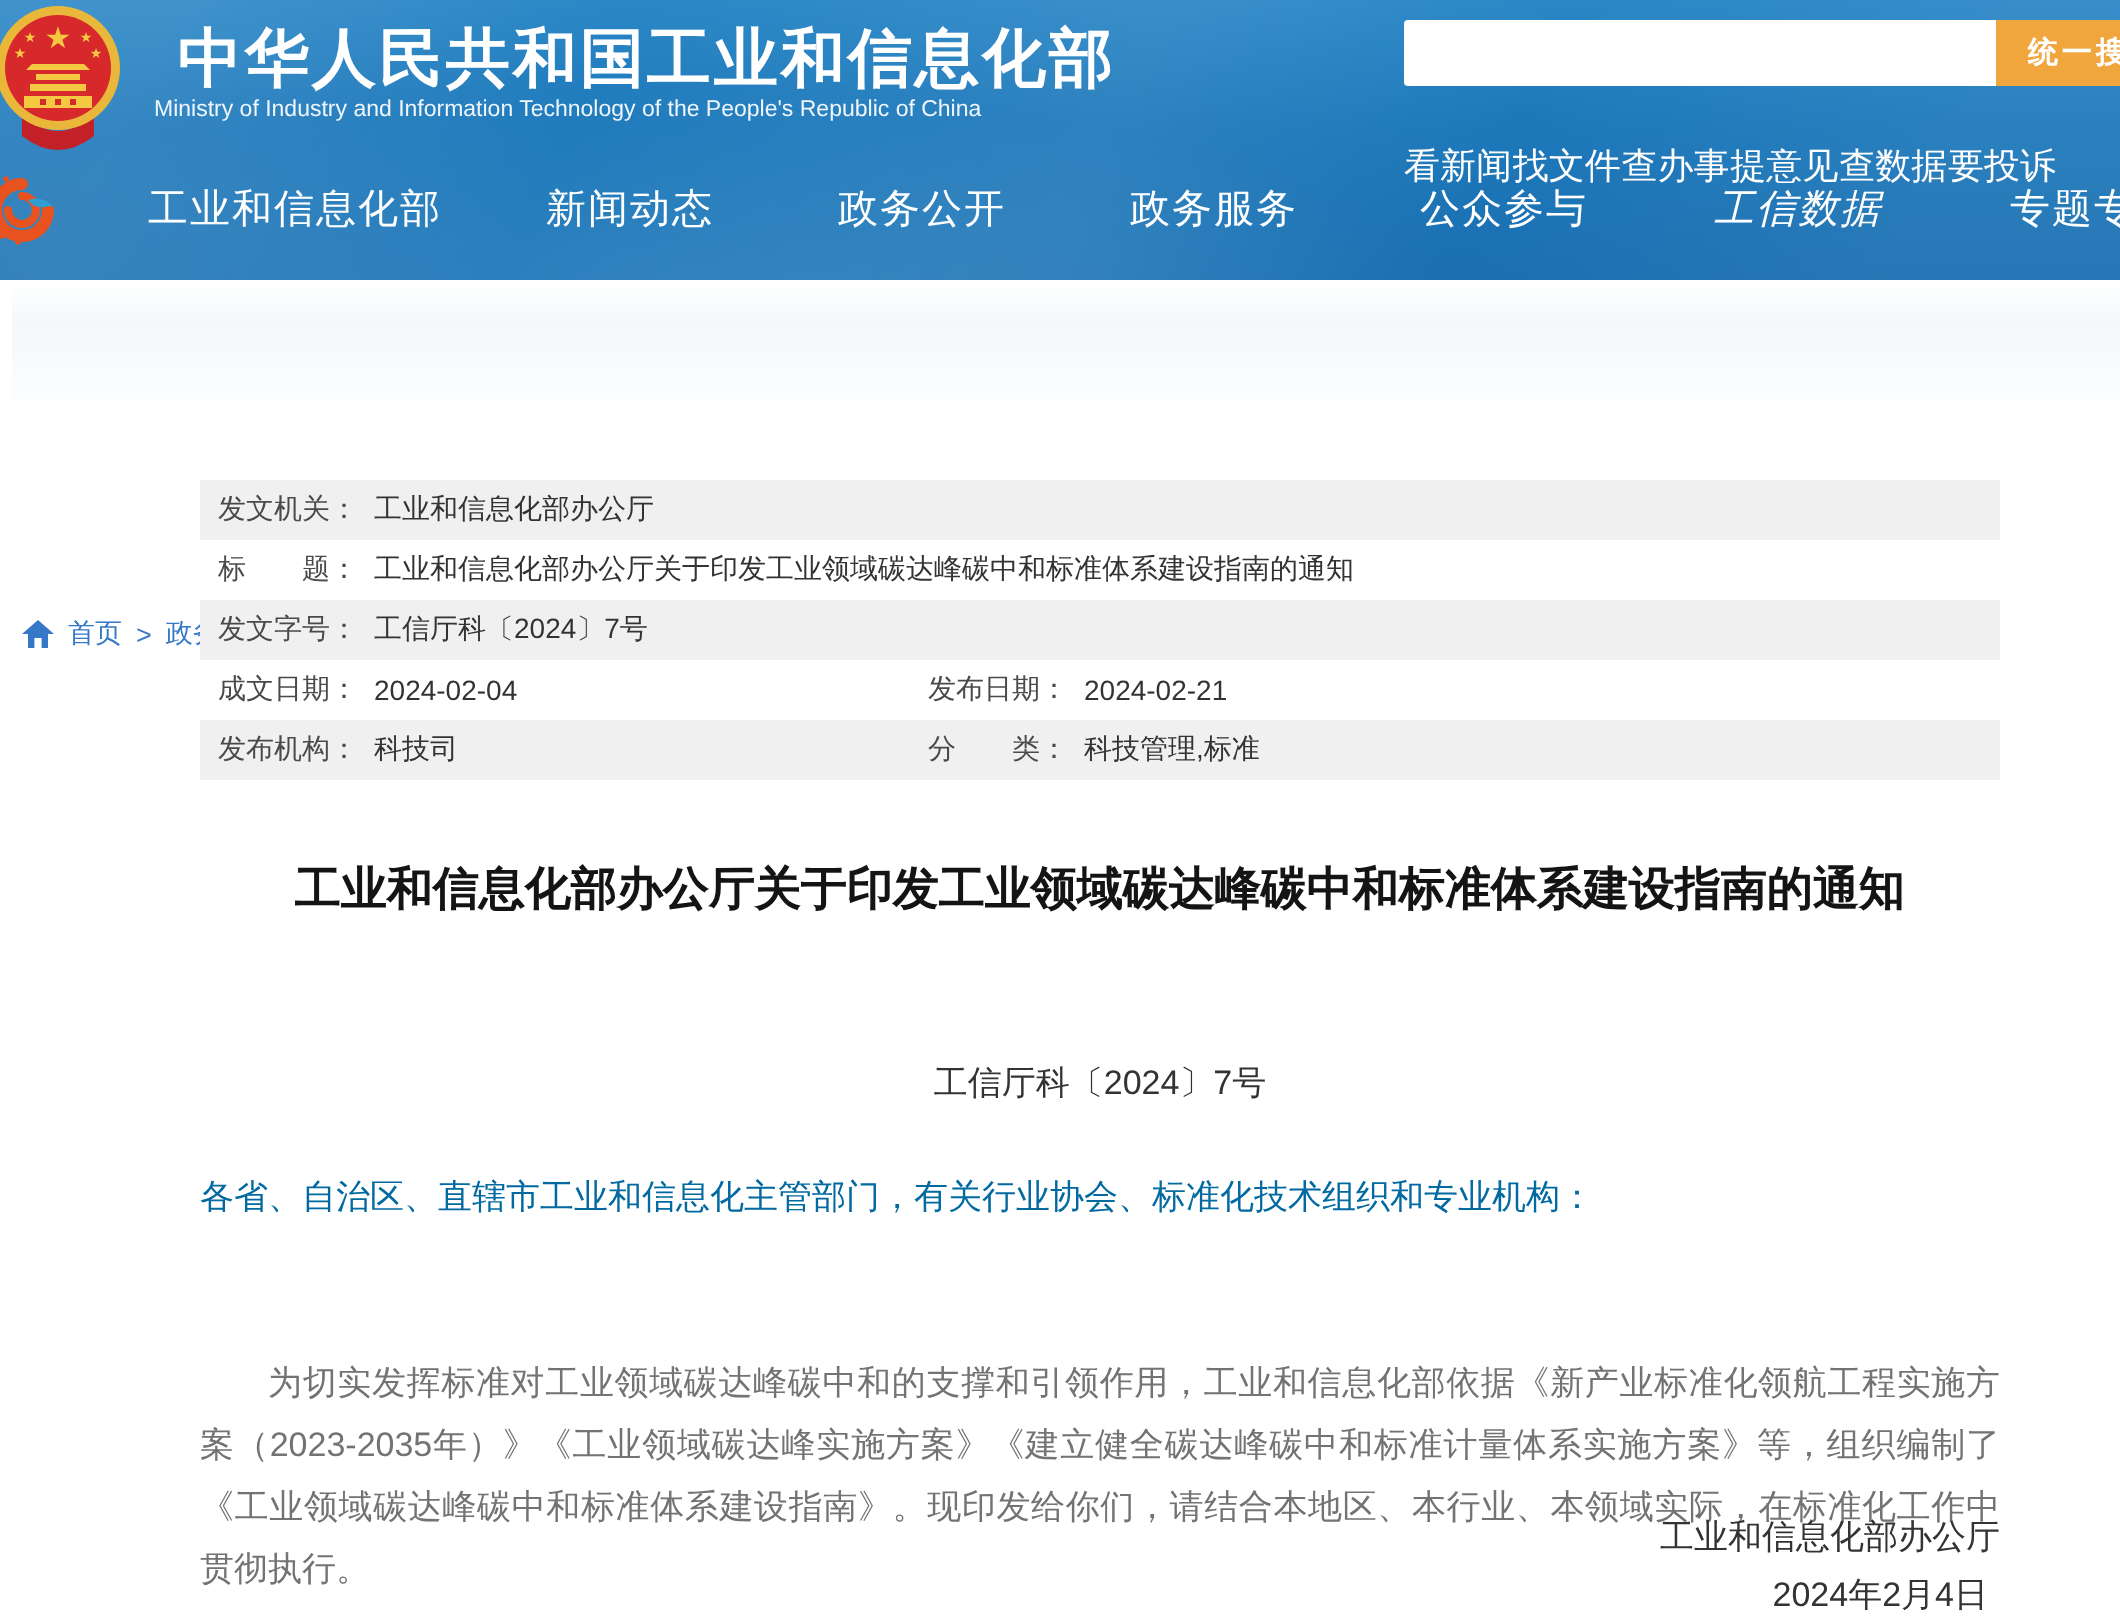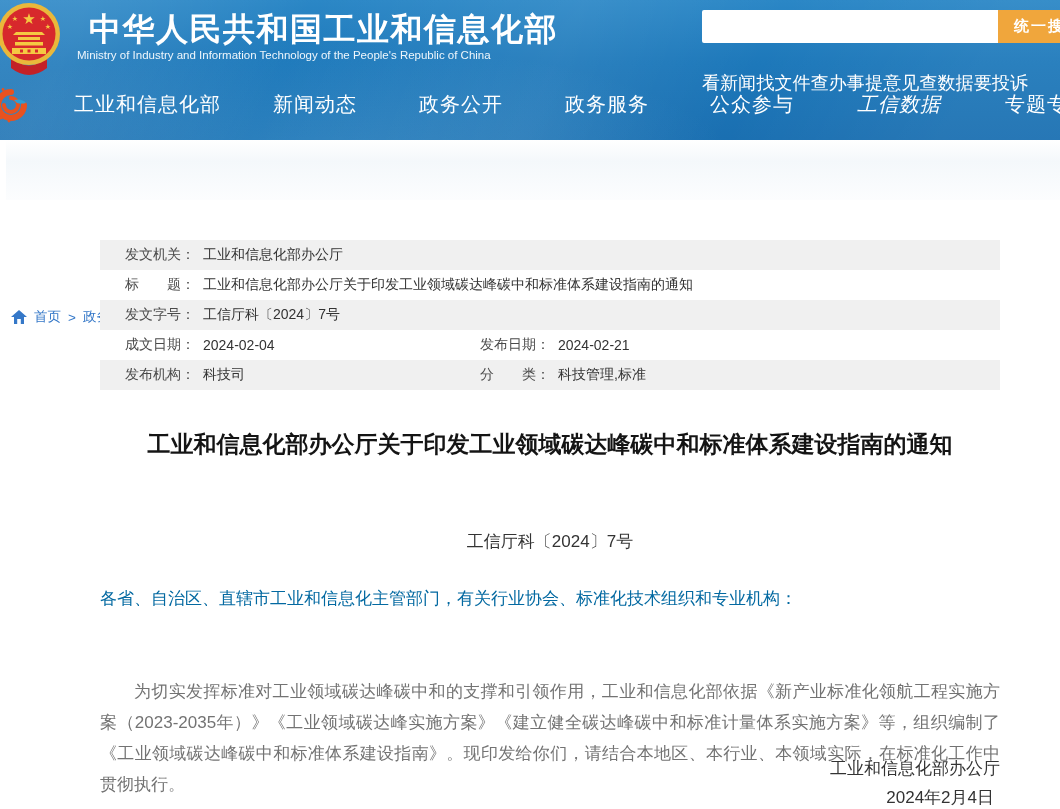--- a/index.html
+++ b/index.html
@@ -53,21 +53,21 @@
   }
   .breadcrumb {
     position:absolute; left:5px; top:168px; display:flex; align-items:center; gap:7px;
     font-size:13.5px; color:#3578c8;
   }
   .crumb { cursor:pointer; white-space:nowrap; }
   .crumb-sep { color:#3578c8; }
 
   
   .meta-table { position:absolute; left:100px; top:240px; width:900px; font-size:14px; color:#333; }
-  .meta-row { display:flex; height:30px; align-items:center; padding-left:25px; }
+  .meta-row { display:flex; height:30px; align-items:center; padding-left:9px; }
   .meta-row.gray { background:#f0f0f0; }
   .meta-cell { display:flex; align-items:center; }
   .meta-cell.wide { width:355px; }
   .m-label { color:#4a4a4a; white-space:pre; }
   .m-value { color:#333333; margin-left:8px; }
 
   
   .doc-title {
     position:absolute; left:80px; top:428px; width:940px; text-align:center;
     font-size:23px; font-weight:bold; color:#141414; line-height:32px;

